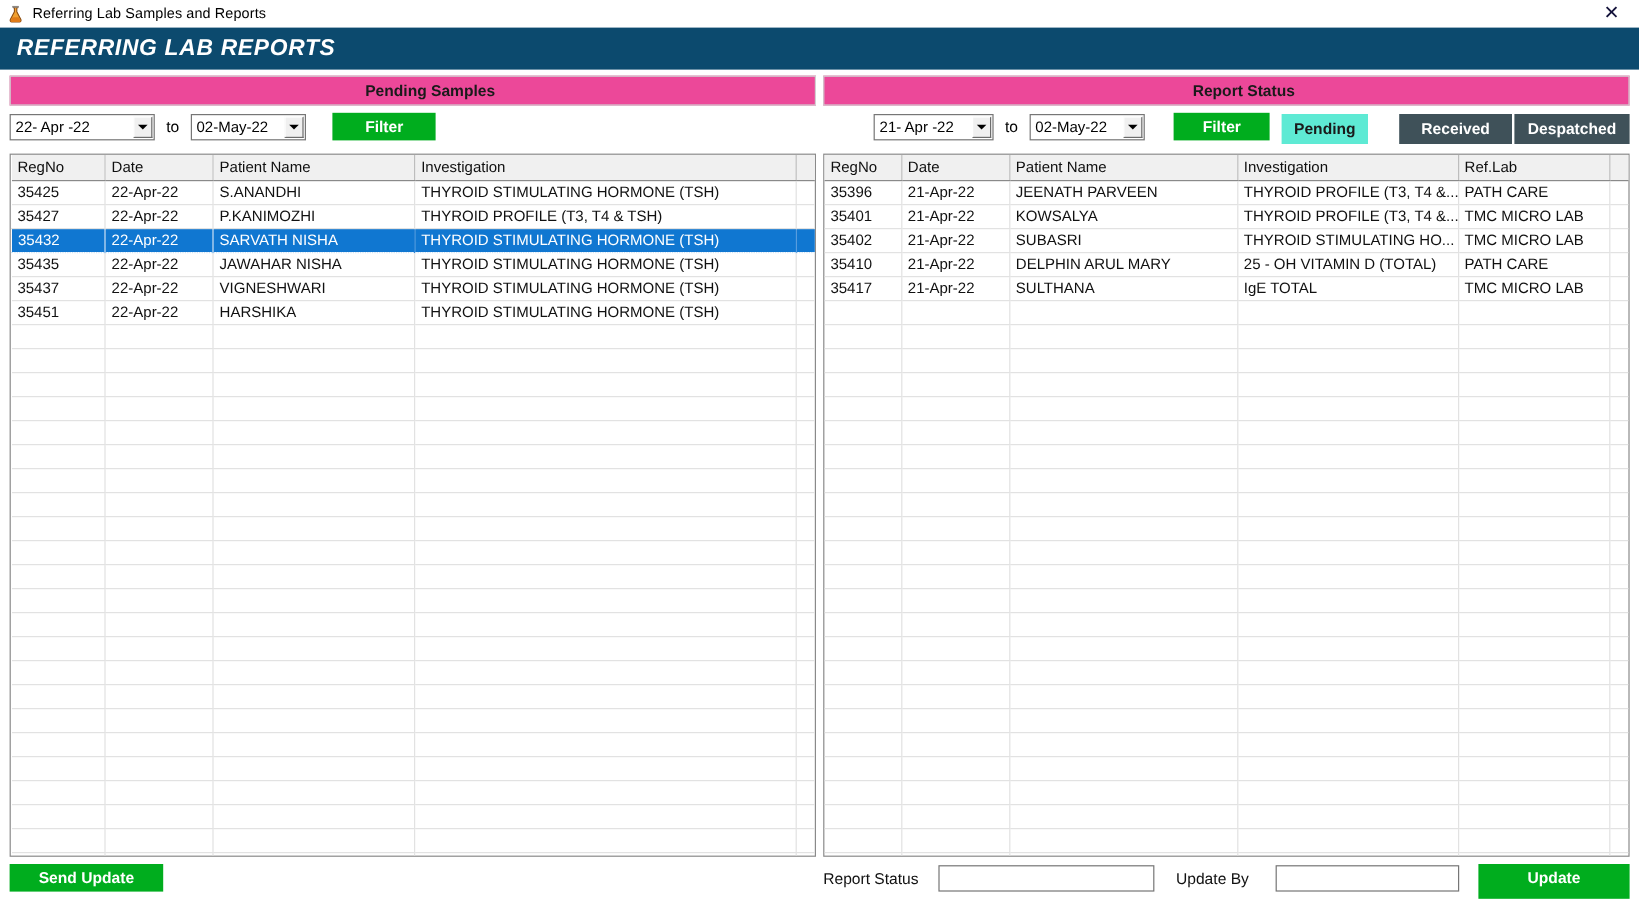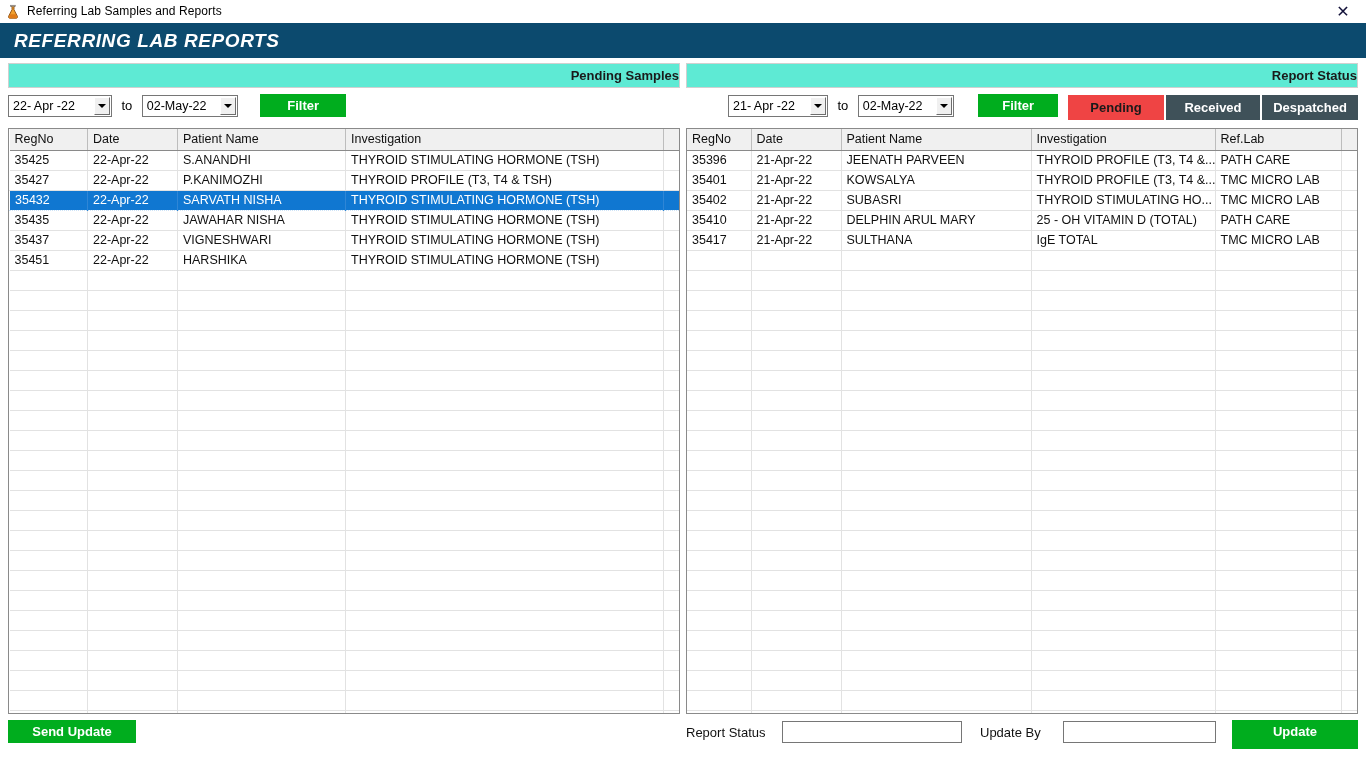--- a/index.html
+++ b/index.html
@@ -74,26 +74,26 @@
     font-weight: bold;
     font-style: italic;
     color: #ffffff;
     letter-spacing: 0.6px;
   }
 
   
   .panel-head {
     position: absolute;
     height: 25px;
-    background: #5eead4;
+    background: #ec4899;
     border: 1px solid #d0d0d0;
     box-sizing: border-box;
     display: flex;
     align-items: center;
-    justify-content: flex-end;
+    justify-content: center;
     padding-left: 29px;
   }
   .panel-head span {
     font-size: 13px;
     font-weight: bold;
     color: #1a1a1a;
   }
   #panel-head-left  { left: 8px;  top: 63px; width: 672px; }
   #panel-head-right { left: 686px; top: 63px; width: 672px; }
 
@@ -289,21 +289,21 @@
   </div>
 
   <div class="panel-head" id="panel-head-left">
     <span>Pending Samples</span>
   </div>
   <div class="panel-head" id="panel-head-right">
     <span>Report Status</span>
   </div>
 
   <div class="toolbar" id="toolbar-left">
-    <span class="combo" style="width:104px;">
+    <span class="combo" style="width:121px;">
       <span class="combo-val">22- Apr -22</span>
       <span class="combo-arrow"></span>
     </span>
     <span class="to-label">to</span>
     <span class="combo" style="width:96px;">
       <span class="combo-val">02-May-22</span>
       <span class="combo-arrow"></span>
     </span>
     <span class="btn-green" style="width: 86px; height: 23px; line-height: 23px; margin-left: 18px; background: rgb(0, 173, 30);">Filter</span>
   </div>
@@ -314,21 +314,21 @@
       <span class="combo-arrow"></span>
     </span>
     <span class="to-label">to</span>
     <span class="combo" style="width:96px;">
       <span class="combo-val">02-May-22</span>
       <span class="combo-arrow"></span>
     </span>
     <span class="btn-green" style="width: 80px; height: 23px; line-height: 23px; margin-left: 20px; background: rgb(0, 173, 30);">Filter</span>
   </div>
 
-  <div class="btn-status active" style="left: 1068px; top: 95px; width: 96px; background: #ef4444;">Pending</div>
+  <div class="btn-status active" style="left: 1068px; top: 95px; width: 72px; background: #5eead4;">Pending</div>
   <div class="btn-status idle" style="left: 1166px; top: 95px; width: 94px; background: rgb(63, 81, 89);">Received</div>
   <div class="btn-status idle" style="left: 1262px; top: 95px; width: 96px; background: rgb(63, 81, 89);">Despatched</div>
 
   <div class="grid" id="grid-left">
     <table>
       <colgroup>
         <col style="width:78px">
           <col style="width:90px">
           <col style="width:168px">
           <col style="width:318px">

